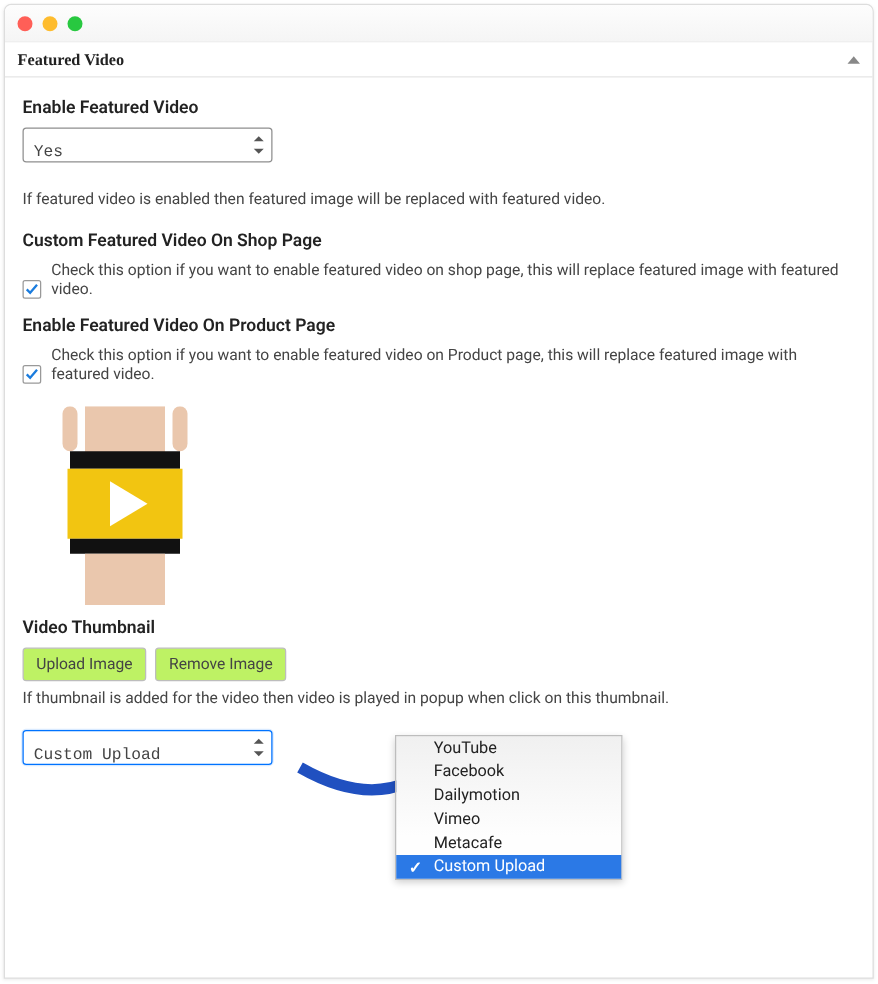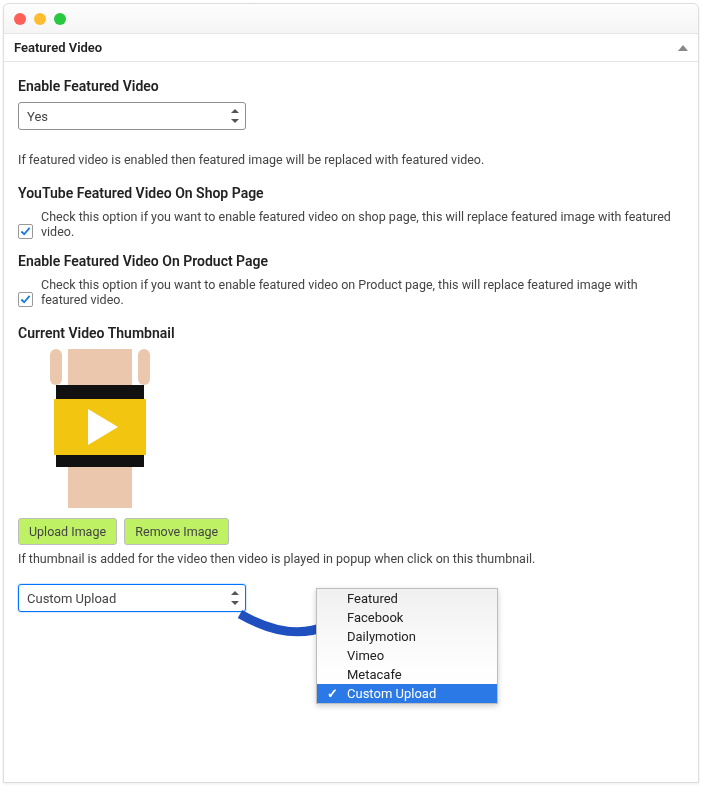--- a/index.html
+++ b/index.html
@@ -3,27 +3,27 @@
   <meta charset="utf-8">
   <style>
     * { margin:0; padding:0; box-sizing:border-box; }
     body { background:#fff; font-family:-apple-system,BlinkMacSystemFont,"Segoe UI",Roboto,sans-serif; font-size:13px; color:#333; width:702px; height:787px; position:relative; }
     
     .window { border:1px solid #ddd; border-radius:6px 6px 0 0; margin:3px; background:#fff; height:780px; box-shadow:0 1px 3px rgba(0,0,0,0.08); }
     .wchrome { height:30px; border-radius:6px 6px 0 0; background:linear-gradient(#fdfdfd,#f5f5f5); border-bottom:1px solid #e5e5e5; padding:9px 10px; display:flex; gap:8px; }
     .dot { width:12px; height:12px; border-radius:50%; }
     .dot-r{background:#ff5f57;} .dot-y{background:#febc2e;} .dot-g{background:#28c840;}
     
-    .panel-header { height:28px; border-bottom:1px solid #e5e5e5; display:flex; align-items:center; justify-content:space-between; padding:0 10px; font-weight:600; color:#222; }
+    .panel-header { height:28px; border-bottom:1px solid #e5e5e5; display:flex; align-items:center; justify-content:space-between; padding:0 10px; font-weight:600; color:#222;font-family:Liberation Serif, serif; }
     .tri-up { width:0;height:0;border-left:5px solid transparent;border-right:5px solid transparent;border-bottom:6px solid #888;}
     .content { padding:16px 14px; position:relative; }
     .section { margin-bottom:18px; }
     .label { font-weight:600; color:#222; margin-bottom:8px; display:block; font-size:14px; }
     .help { color:#444; font-size:12.5px; margin-top:22px; }
-    .select { width:228px; height:28px; border:1px solid #8e8e8e; border-radius:3px; background:#fff; padding:0 20px 0 8px; font-size:13px; color:#444; position:relative; display:inline-flex; align-items:center; }
+    .select { width:200px; height:28px; border:1px solid #8e8e8e; border-radius:3px; background:#fff; padding:0 20px 0 8px; font-size:13px; color:#444; position:relative; display:inline-flex; align-items:flex-end;font-family:Liberation Mono, monospace; }
     .select.blue { border:1px solid #0073ff; box-shadow:0 0 0 1px rgba(0,115,255,0.15);}
     .select-arrows { position:absolute; right:6px; top:50%; transform:translateY(-50%); width:8px; height:14px; }
     .select-arrows::before,.select-arrows::after{content:"";position:absolute;left:0;width:0;height:0;border-left:4px solid transparent;border-right:4px solid transparent;}
     .select-arrows::before{top:0;border-bottom:4px solid #555;}
     .select-arrows::after{bottom:0;border-top:4px solid #555;}
     .chk-row { display:flex; align-items:flex-end; gap:8px; }
     .chkbox { width:15px; height:15px; border:1px solid #999; border-radius:2px; background:#fff; display:flex; align-items:center; justify-content:center; flex:0 0 15px; margin-top:1px;}
     .chkbox svg { width:11px; height:11px; }
     .chk-label { color:#444; font-size:12.5px; }
     .play-tri { width:0;height:0;border-top:18px solid transparent;border-bottom:18px solid transparent;border-left:30px solid #fff; margin-left:6px;}
@@ -66,21 +66,21 @@
     <div class="section">
       <span class="label">Enable Featured Video</span>
       <div class="select">
         <span>Yes</span>
         <span class="select-arrows"></span>
       </div>
       <div class="help">If featured video is enabled then featured image will be replaced with featured video.</div>
     </div>
 
     <div class="section" style="margin-bottom:14px;">
-      <span class="label">YouTube Featured Video On Shop Page</span>
+      <span class="label">Custom Featured Video On Shop Page</span>
       <div class="chk-row">
         <span class="chkbox">
           <svg viewBox="0 0 12 12">
               <polyline points="1.5,6 4.5,9 10.5,2" fill="none" stroke="#1a7cde" stroke-width="2"></polyline>
             </svg>
         </span>
         <span class="chk-label">Check this option if you want to enable featured video on shop page, this will replace featured image with featured video.</span>
       </div>
     </div>
 
@@ -90,59 +90,59 @@
         <span class="chkbox">
           <svg viewBox="0 0 12 12">
               <polyline points="1.5,6 4.5,9 10.5,2" fill="none" stroke="#1a7cde" stroke-width="2"></polyline>
             </svg>
         </span>
         <span class="chk-label">Check this option if you want to enable featured video on Product page, this will replace featured image with featured video.</span>
       </div>
     </div>
 
     <div class="section" style="margin-bottom:10px;">
-      <span class="label">Current Video Thumbnail</span>
 
       <div class="thumb-wrapper">
         <div class="skirt">
           <div class="s-arm-l"></div>
             <div class="s-arm-r"></div>
             <div class="s-torso"></div>
           <div class="s-blackT"></div>
           <div class="s-yellow">
               <div class="play-tri"></div>
             </div>
           <div class="s-blackB"></div>
           <div class="s-legs"></div>
         </div>
       </div>
     </div>
 
     <div class="section">
+      <span class="label">Video Thumbnail</span>
       <span class="btn">Upload Image</span>
       <span class="btn">Remove Image</span>
       <div class="help" style="margin-top:6px;">If thumbnail is added for the video then video is played in popup when click on this thumbnail.</div>
     </div>
 
     <div class="section" style="position:relative;">
       <div class="select blue">
         <span>Custom Upload</span>
         <span class="select-arrows"></span>
       </div>
 
       
       <svg class="arrow-svg" style="left:216px;top:20px;" width="110" height="40" viewBox="0 0 110 40">
         <defs></defs>
         <path d="M6 10 Q 55 38 92 22" fill="none" stroke="#2050c0" stroke-width="9"></path>
         <polygon points="86,12 108,20 86,32 92,22" fill="#2050c0"></polygon>
       </svg>
 
       
       <div class="dropdown" style="left:298px; top:4px;">
-        <div class="opt">Featured</div>
+        <div class="opt">YouTube</div>
         <div class="opt">Facebook</div>
         <div class="opt">Dailymotion</div>
         <div class="opt">Vimeo</div>
         <div class="opt">Metacafe</div>
         <div class="opt sel">Custom Upload</div>
       </div>
     </div>
 
   </div>
 </div>

